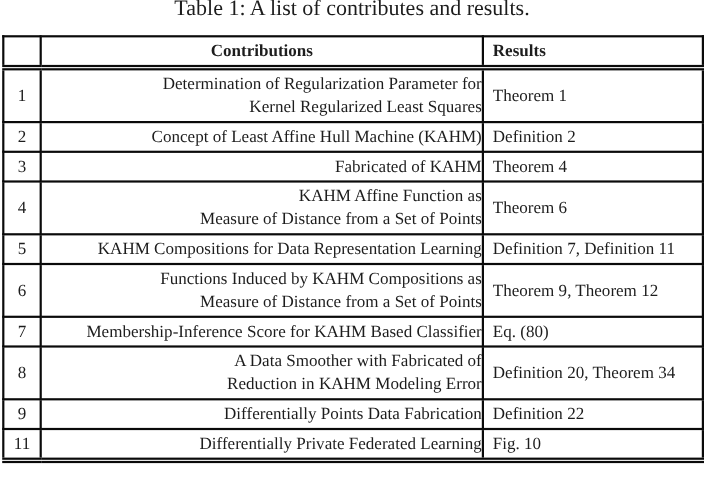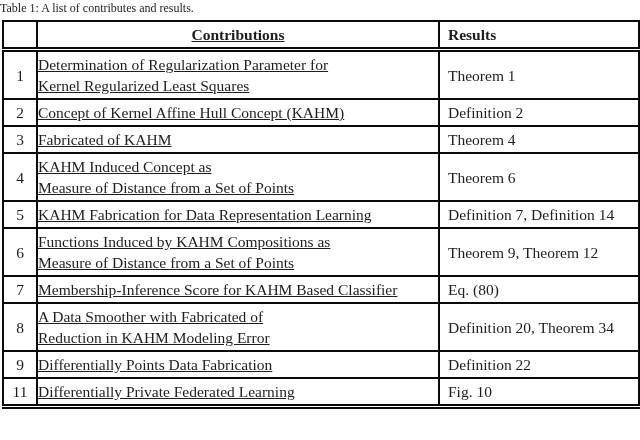--- a/index.html
+++ b/index.html
@@ -11,24 +11,24 @@
     overflow: hidden;
     font-family: "Liberation Serif", "DejaVu Serif", serif;
     color: #1d1d1d;
   }
   .page {
     width: 640px;
     height: 440px;
     box-sizing: border-box;
   }
   .caption {
-    text-align: left;
-    font-size: 12px;
+    text-align: center;
+    font-size: 20px;
     line-height: 16px;
-    height: 20px;
+    height: 32px;
     white-space: nowrap;
   }
   table.contrib-table {
     border-collapse: collapse;
     table-layout: fixed;
     width: 636px;
     margin: 0 2px;
   }
   th, td {
     border: 2px solid #0a0a0a;
@@ -41,24 +41,24 @@
   thead th {
     border-bottom: 5px double #0a0a0a;
     font-weight: bold;
     line-height: 19px;
     padding: 3px 0;
   }
   tbody tr:last-child td {
     border-bottom: 5px double #0a0a0a;
   }
   .col-num   { width: 34px;  text-align: center; }
-  .col-contrib { width: 402px; text-align: center; text-decoration: underline; }
+  .col-contrib { width: 402px; text-align: center; }
   .col-result { width: 200px; text-align: left; padding-left: 8px; padding-right: 21px; }
   th.col-result { padding-left: 8px; }
-  td.col-contrib div { text-align: left; }
+  td.col-contrib div { text-align: right; }
 </style>
 </head>
 <body>
 
 <div class="page">
   <div class="caption">Table 1: A list of contributes and results.</div>
   <table class="contrib-table">
     <colgroup>
       <col style="width:34px">
       <col style="width:402px">
@@ -76,45 +76,45 @@
           <td class="col-num">1</td>
           <td class="col-contrib">
             <div>Determination of Regularization Parameter for</div>
             <div>Kernel Regularized Least Squares</div>
           </td>
           <td class="col-result">Theorem 1</td>
         </tr>
         <tr>
           <td class="col-num">2</td>
           <td class="col-contrib">
-            <div>Concept of Kernel Affine Hull Concept (KAHM)</div>
+            <div>Concept of Least Affine Hull Machine (KAHM)</div>
           </td>
           <td class="col-result">Definition 2</td>
         </tr>
         <tr>
           <td class="col-num">3</td>
           <td class="col-contrib">
             <div>Fabricated of KAHM</div>
           </td>
           <td class="col-result">Theorem 4</td>
         </tr>
         <tr>
           <td class="col-num">4</td>
           <td class="col-contrib">
-            <div>KAHM Induced Concept as</div>
+            <div>KAHM Affine Function as</div>
             <div>Measure of Distance from a Set of Points</div>
           </td>
           <td class="col-result">Theorem 6</td>
         </tr>
         <tr>
           <td class="col-num">5</td>
           <td class="col-contrib">
-            <div>KAHM Fabrication for Data Representation Learning</div>
+            <div>KAHM Compositions for Data Representation Learning</div>
           </td>
-          <td class="col-result">Definition 7, Definition 14</td>
+          <td class="col-result">Definition 7, Definition 11</td>
         </tr>
         <tr>
           <td class="col-num">6</td>
           <td class="col-contrib">
             <div>Functions Induced by KAHM Compositions as</div>
             <div>Measure of Distance from a Set of Points</div>
           </td>
           <td class="col-result">Theorem 9, Theorem 12</td>
         </tr>
         <tr>

